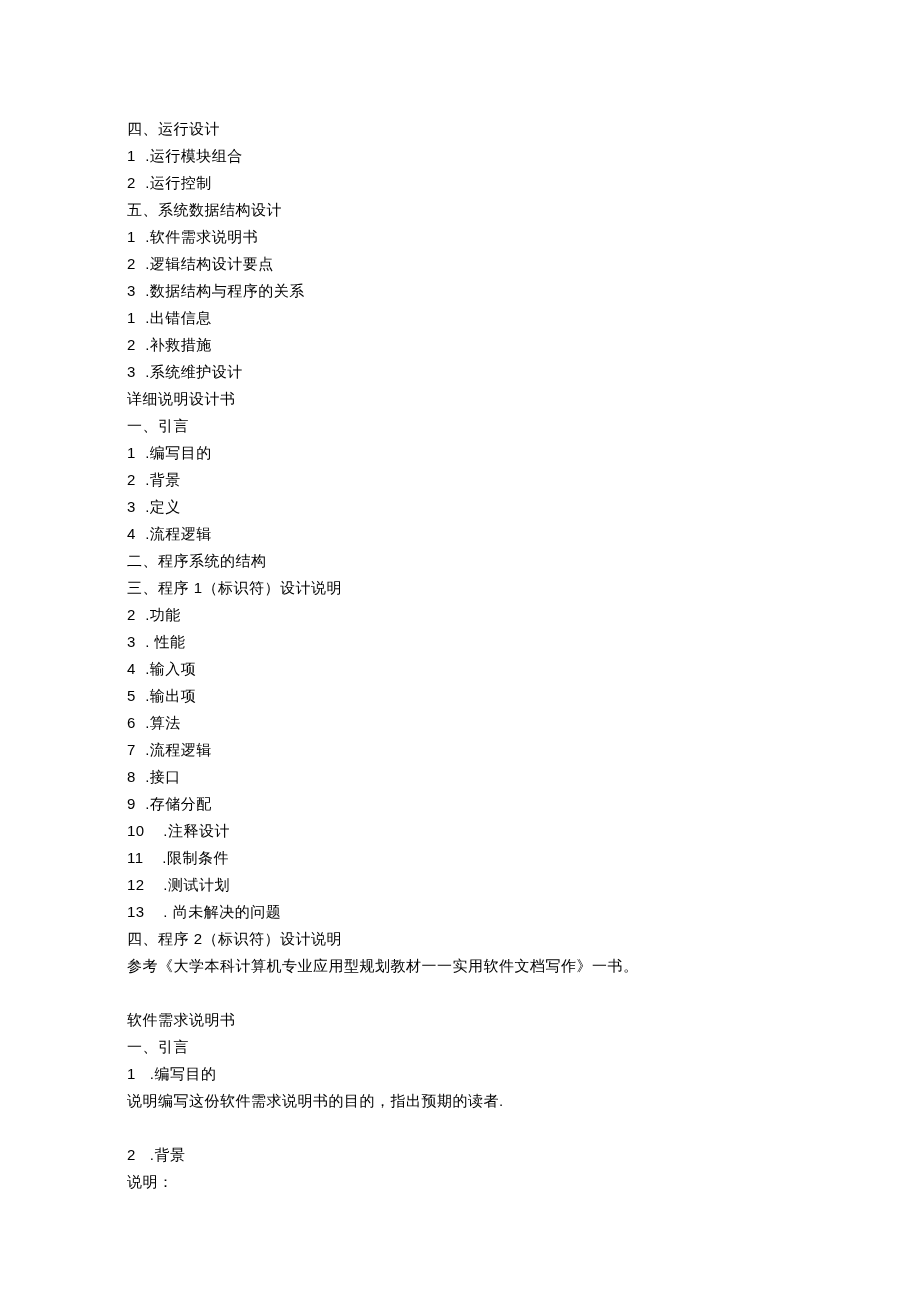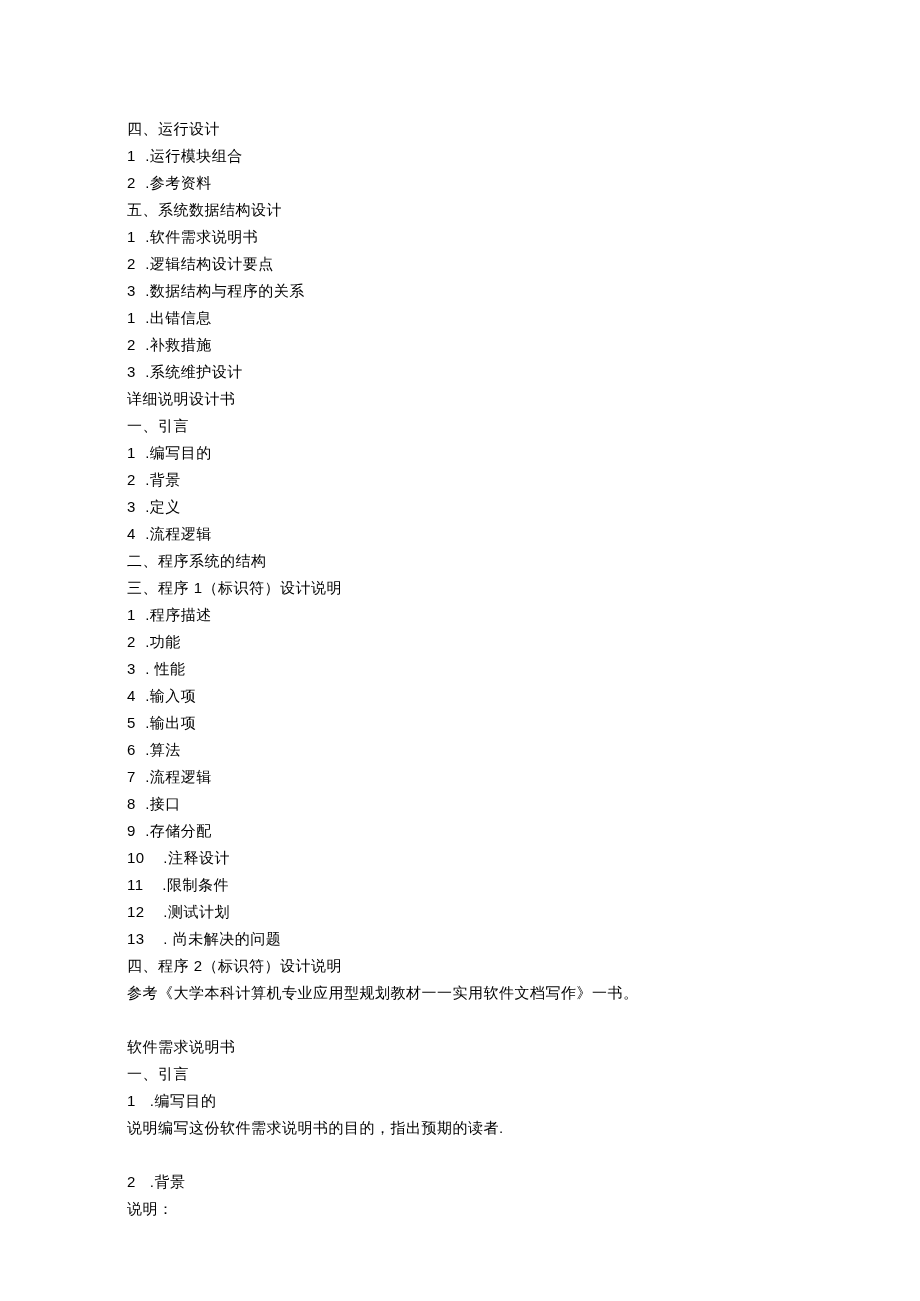--- a/index.html
+++ b/index.html
@@ -26,37 +26,36 @@
   .gap {
     height: 27px;
   }
 </style>
 </head>
 <body>
 
 <div class="page" id="page-root">
     <div class="line"><span>四、运行设计</span></div>
     <div class="line"><span class="num">1</span><span>  </span><span>.运行模块组合</span></div>
-    <div class="line"><span class="num">2</span><span>  </span><span>.参考资料</span></div>
+    <div class="line"><span class="num">2</span><span>  </span><span>.运行控制</span></div>
     <div class="line"><span>五、系统数据结构设计</span></div>
     <div class="line"><span class="num">1</span><span>  </span><span>.软件需求说明书</span></div>
     <div class="line"><span class="num">2</span><span>  </span><span>.逻辑结构设计要点</span></div>
     <div class="line"><span class="num">3</span><span>  </span><span>.数据结构与程序的关系</span></div>
     <div class="line"><span class="num">1</span><span>  </span><span>.出错信息</span></div>
     <div class="line"><span class="num">2</span><span>  </span><span>.补救措施</span></div>
     <div class="line"><span class="num">3</span><span>  </span><span>.系统维护设计</span></div>
     <div class="line"><span>详细说明设计书</span></div>
     <div class="line"><span>一、引言</span></div>
     <div class="line"><span class="num">1</span><span>  </span><span>.编写目的</span></div>
     <div class="line"><span class="num">2</span><span>  </span><span>.背景</span></div>
     <div class="line"><span class="num">3</span><span>  </span><span>.定义</span></div>
     <div class="line"><span class="num">4</span><span>  </span><span>.流程逻辑</span></div>
     <div class="line"><span>二、程序系统的结构</span></div>
     <div class="line"><span>三、程序 </span><span class="num">1</span><span>（标识符）设计说明</span></div>
-    <div class="line"><span class="num">1</span><span>  </span><span>.程序描述</span></div>
     <div class="line"><span class="num">2</span><span>  </span><span>.功能</span></div>
     <div class="line"><span class="num">3</span><span>  </span><span>. 性能</span></div>
     <div class="line"><span class="num">4</span><span>  </span><span>.输入项</span></div>
     <div class="line"><span class="num">5</span><span>  </span><span>.输出项</span></div>
     <div class="line"><span class="num">6</span><span>  </span><span>.算法</span></div>
     <div class="line"><span class="num">7</span><span>  </span><span>.流程逻辑</span></div>
     <div class="line"><span class="num">8</span><span>  </span><span>.接口</span></div>
     <div class="line"><span class="num">9</span><span>  </span><span>.存储分配</span></div>
     <div class="line"><span class="num">10</span><span>  </span><span>  .注释设计</span></div>
     <div class="line"><span class="num">11</span><span>  </span><span>  .限制条件</span></div>

